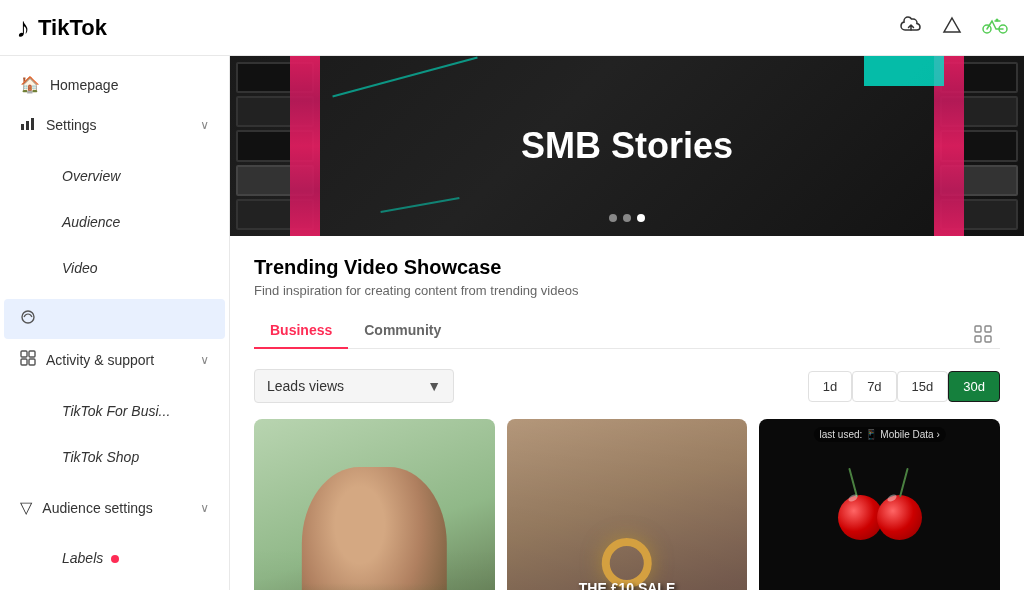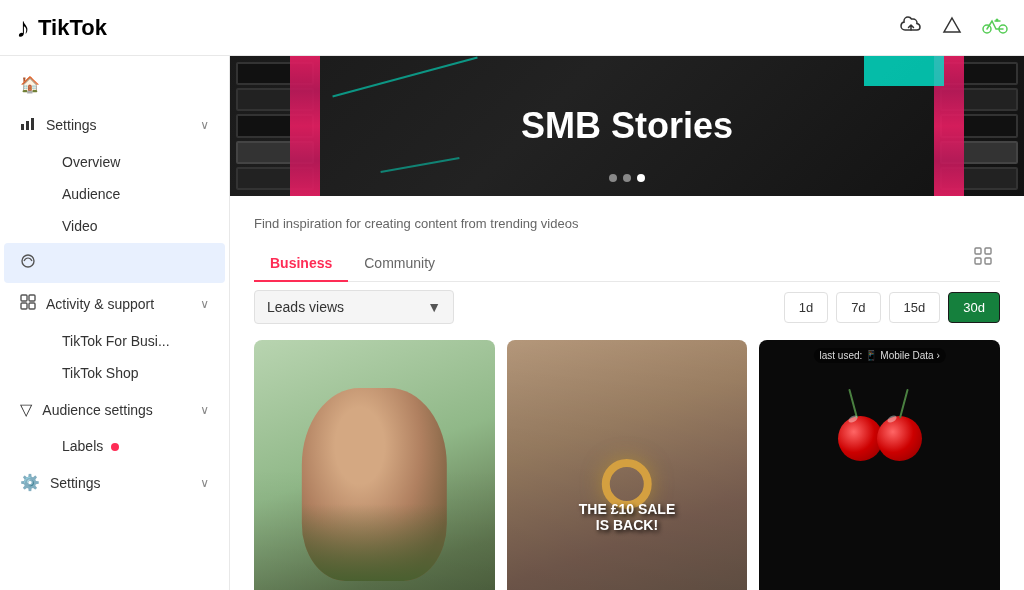--- a/index.html
+++ b/index.html
@@ -26,64 +26,64 @@
     .sidebar-item {
       display: flex; align-items: center; gap: 10px;
       padding: 10px 16px; cursor: pointer; color: #333; font-size: 14px;
       border-radius: 4px; margin: 1px 4px;
     }
     .sidebar-item.active { background: #e8f0fe; color: #333; }
     .sidebar-item .icon { font-size: 16px; flex-shrink: 0; }
     .sidebar-item .label { flex: 1; }
     .sidebar-item .chevron { font-size: 12px; color: #888; }
     .sidebar-sub { padding-left: 42px; font-size: 14px; color: #333; }
-    .sidebar-sub-item { padding: 7px 16px; cursor: pointer; border-radius: 4px; margin: 2px 4px; }
+    .sidebar-sub-item { padding: 7px 16px; cursor: pointer; border-radius: 4px; margin: 16px 4px; font-style: italic; }
     .dot-badge { display: inline-block; width: 8px; height: 8px; background: #fe2c55; border-radius: 50%; margin-left: 4px; }
 
     
     .sidebar::-webkit-scrollbar { width: 4px; }
     .sidebar::-webkit-scrollbar-thumb { background: #ddd; border-radius: 2px; }
 
     
     .main { flex: 1; overflow-y: auto; background: #fff; }
 
     
     .banner {
-      width: 100%; height: 140px; background: linear-gradient(135deg, #1a1a1a 0%, #222 40%, #111 100%);
+      width: 100%; height: 180px; background: linear-gradient(135deg, #1a1a1a 0%, #222 40%, #111 100%);
       position: relative; overflow: hidden; display: flex; align-items: center; justify-content: center;
     }
     .banner-title { color: #fff; font-size: 36px; font-weight: 700; z-index: 2; position: relative; }
     .banner-decorations { position: absolute; inset: 0; }
     .banner-teal { position: absolute; top: 0; right: 80px; width: 80px; height: 30px; background: #00e5cc; opacity: 0.8; }
     .banner-dots { position: absolute; bottom: 14px; left: 50%; transform: translateX(-50%); display: flex; gap: 6px; }
     .banner-dot { width: 8px; height: 8px; border-radius: 50%; background: #888; }
     .banner-dot.active { background: #fff; }
 
     
     .content { padding: 20px 24px; }
     .section-title { font-size: 20px; font-weight: 700; color: #000; margin-bottom: 4px; }
     .section-subtitle { font-size: 13px; color: #666; margin-bottom: 16px; }
 
     
-    .tabs { display: flex; align-items: flex-start; border-bottom: 1px solid #e8e8e8; margin-bottom: 8px; }
-    .tab { padding: 8px 16px 10px; font-size: 14px; cursor: pointer; color: #666; position: relative; }
+    .tabs { display: flex; align-items: flex-end; border-bottom: 1px solid #e8e8e8; margin-bottom: 20px; }
+    .tab { padding: 8px 16px 10px; font-size: 14px; cursor: pointer; color: #666; position: relative; font-weight: bold; }
     .tab.active { color: #fe2c55; font-weight: 600; }
     .tab.active::after { content: ''; position: absolute; bottom: -1px; left: 0; right: 0; height: 2px; background: #fe2c55; }
     .tabs-spacer { flex: 1; }
     .grid-icon { color: #888; font-size: 18px; cursor: pointer; padding: 0 8px; }
 
     
     .filter-row { display: flex; align-items: center; gap: 12px; margin-bottom: 16px; }
     .filter-select {
       display: flex; align-items: center; gap: 8px;
       border: 1px solid #e0e0e0; border-radius: 4px; padding: 8px 12px;
       font-size: 14px; color: #333; background: #f5f5f5; cursor: pointer; min-width: 200px;
     }
     .filter-select .chevron { color: #555; }
-    .time-buttons { margin-left: auto; display: flex; gap: 8px; }
+    .time-buttons { margin-left: auto; display: flex; gap: 0; }
     .time-btn {
       padding: 7px 14px; border: 1px solid #e0e0e0; background: #fff;
       border-radius: 4px; font-size: 13px; cursor: pointer; color: #333;
     }
     .time-btn.active { background: #15803d; color: #fff; border-color: #1a1a1a; }
 
     
     .video-grid { display: grid; grid-template-columns: repeat(3, 1fr); gap: 12px; }
     .video-card { border-radius: 8px; overflow: hidden; aspect-ratio: 9/12; position: relative; background: #333; }
 
@@ -127,20 +127,21 @@
     </span>
   </div>
 </div>
 
 <div class="layout">
 
   <div class="sidebar">
 
     <div class="sidebar-item">
       <span class="icon">🏠</span>
+      <span class="label">Homepage</span>
     </div>
 
     <div class="sidebar-item">
       <span class="icon">
         <svg width="16" height="16" viewBox="0 0 16 16" fill="none">
             <rect x="1" y="9" width="3" height="6" fill="#333"></rect>
             <rect x="6" y="6" width="3" height="9" fill="#333"></rect>
             <rect x="11" y="3" width="3" height="12" fill="#333"></rect>
           </svg>
       </span>
@@ -230,20 +231,21 @@
       </div>
       <span class="banner-title">SMB Stories</span>
       <div class="banner-dots">
         <div class="banner-dot"></div>
         <div class="banner-dot"></div>
         <div class="banner-dot active"></div>
       </div>
     </div>
 
     <div class="content">
+      <div class="section-title">Trending Video Showcase</div>
       <div class="section-subtitle">Find inspiration for creating content from trending videos</div>
 
       <div class="tabs">
         <div class="tab active">Business</div>
         <div class="tab">Community</div>
         <div class="tabs-spacer"></div>
         <span class="grid-icon">
           <svg width="18" height="18" viewBox="0 0 18 18" fill="none">
               <rect x="1" y="1" width="6" height="6" rx="1" stroke="#888" stroke-width="1.4"></rect>
               <rect x="11" y="1" width="6" height="6" rx="1" stroke="#888" stroke-width="1.4"></rect>

